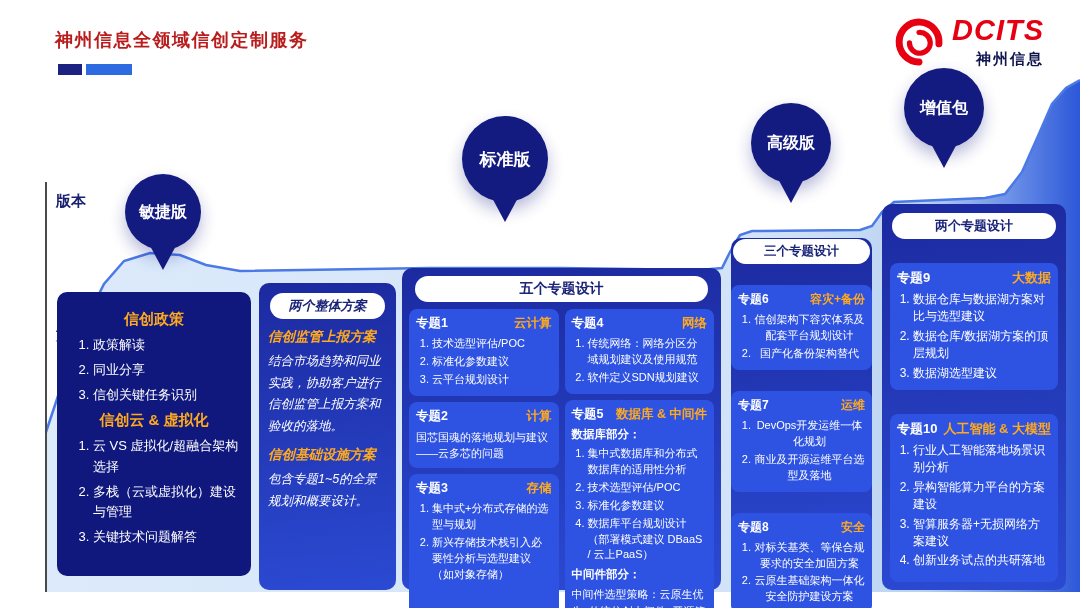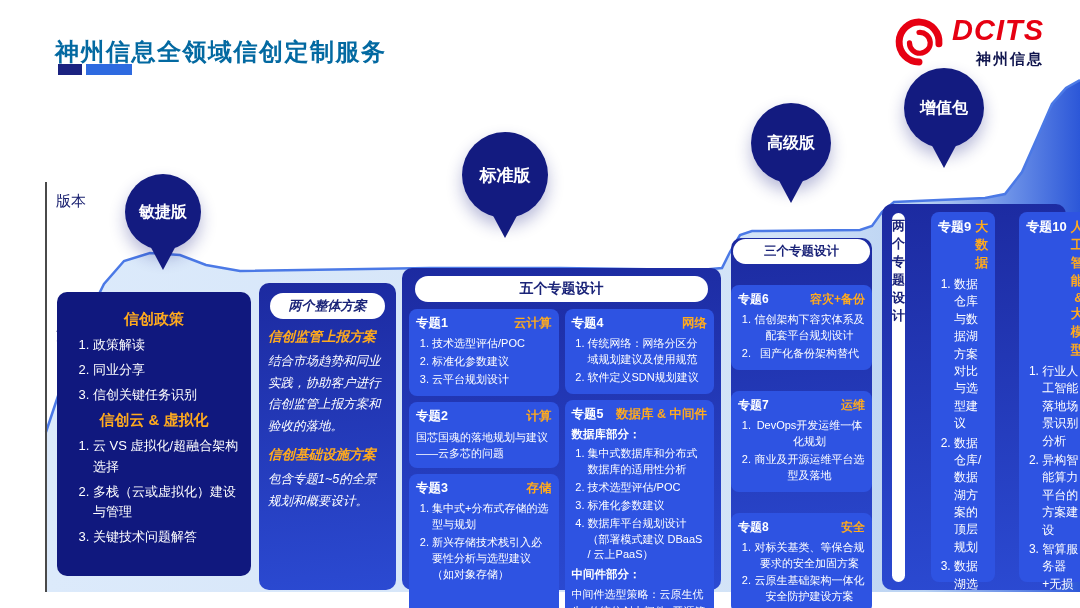--- a/index.html
+++ b/index.html
@@ -3,44 +3,44 @@
 <meta charset="utf-8">
 <style>
   html,body{margin:0;padding:0;background:#fff;}
   .stage{position:relative;width:1080px;height:608px;background:#ffffff;overflow:hidden;
          font-family:"Liberation Sans","DejaVu Sans",sans-serif;}
 
   
   .mountain{position:absolute;left:0;top:0;z-index:1;}
 
   
-  .title{position:absolute;left:55px;top:36px;font-size:24px;font-weight:800;color:#0369a1;
+  .title{position:absolute;left:55px;top:28px;font-size:18px;font-weight:800;color:#b91c1c;
          letter-spacing:1.5px;z-index:4;}
   .accent{position:absolute;top:64px;height:11px;z-index:4;}
   .accent-navy{left:58px;width:24px;background:#1b2280;}
   .accent-blue{left:86px;width:46px;background:#2e6ae0;}
 
   .logo{position:absolute;right:36px;top:16px;display:flex;align-items:flex-start;gap:7px;z-index:4;}
   .logo-texts{display:flex;flex-direction:column;align-items:flex-end;}
   .logo-brand{color:#e60012;font-size:29px;font-weight:800;font-style:italic;letter-spacing:1px;line-height:1;}
   .logo-company{color:#10154e;font-size:15px;font-weight:700;margin-top:5px;letter-spacing:2px;}
 
   
   .axis-line{position:absolute;left:45px;top:182px;width:2px;height:410px;background:#4a4a4a;z-index:2;}
-  .axis-label{position:absolute;left:56px;font-size:15px;font-weight:400;color:#1a2170;z-index:2;}
+  .axis-label{position:absolute;left:56px;font-size:15px;font-weight:700;color:#1a2170;z-index:2;}
   .axis-version{top:192px;} .axis-plan{top:326px;}
 
   
   .pin{position:absolute;display:flex;flex-direction:column;align-items:center;z-index:3;}
   .pin-c{border-radius:50%;background:#131b80;color:#fff;font-weight:800;display:flex;
          align-items:center;justify-content:center;box-shadow:0 8px 16px rgba(19,27,128,.30);}
   .pin-t{width:0;height:0;border-left:15px solid transparent;border-right:15px solid transparent;
          border-top:28px solid #131b80;margin-top:-8px;}
   #pin-agile{left:125px;top:174px;} #pin-agile .pin-c{width:76px;height:76px;font-size:16px;}
-  #pin-standard{left:462px;top:132px;} #pin-standard .pin-c{width:86px;height:86px;font-size:17px;}
+  #pin-standard{left:462px;top:116px;} #pin-standard .pin-c{width:86px;height:86px;font-size:17px;}
   #pin-advanced{left:751px;top:103px;} #pin-advanced .pin-c{width:80px;height:80px;font-size:16px;}
   #pin-value{left:904px;top:68px;} #pin-value .pin-c{width:80px;height:80px;font-size:16px;}
 
   
   .panel{position:absolute;border-radius:10px;z-index:2;box-sizing:border-box;
          background:linear-gradient(175deg,#1c2aa0,#2b4ad2);}
   #agile-panel{left:57px;top:292px;width:194px;height:284px;background:#10187e;padding:12px 10px;}
   .sec-title{color:#ffaa1e;font-weight:800;font-size:15px;text-align:center;margin-top:6px;}
   .wlist{margin:6px 0 0;padding-left:26px;color:#fff;font-size:13px;line-height:1.55;}
   .wlist li{margin:5px 0;}
@@ -65,21 +65,21 @@
   .tbody{color:#fff;font-size:11px;line-height:1.5;margin:4px 0 0;}
   .sublabel{color:#fff;font-weight:800;font-size:11.5px;margin-top:4px;}
 
   #advanced-panel{left:731px;top:238px;width:141px;height:352px;padding:0;display:flex;
                   flex-direction:column;gap:21px;}
   #advanced-panel .pill{font-size:12.5px;padding:4px 0;margin:1px 2px 0;}
   #advanced-panel .thead{font-size:12px;}
   #advanced-panel .tlist{font-size:11px;text-align:center;}
 
   #value-panel{left:882px;top:204px;width:184px;height:386px;padding:8px;display:flex;
-               flex-direction:row;gap:24px;}
+               flex-direction:column;gap:24px;}
   #value-panel .pill{font-size:13px;padding:4px 0;margin:1px 2px 0;}
   #value-panel .thead{font-size:13px;}
   #value-panel .tlist{font-size:12px;}
 </style>
 </head>
 <body>
 
 <div class="stage">
 
   <svg class="mountain" width="1080" height="608" viewBox="0 0 1080 608">

